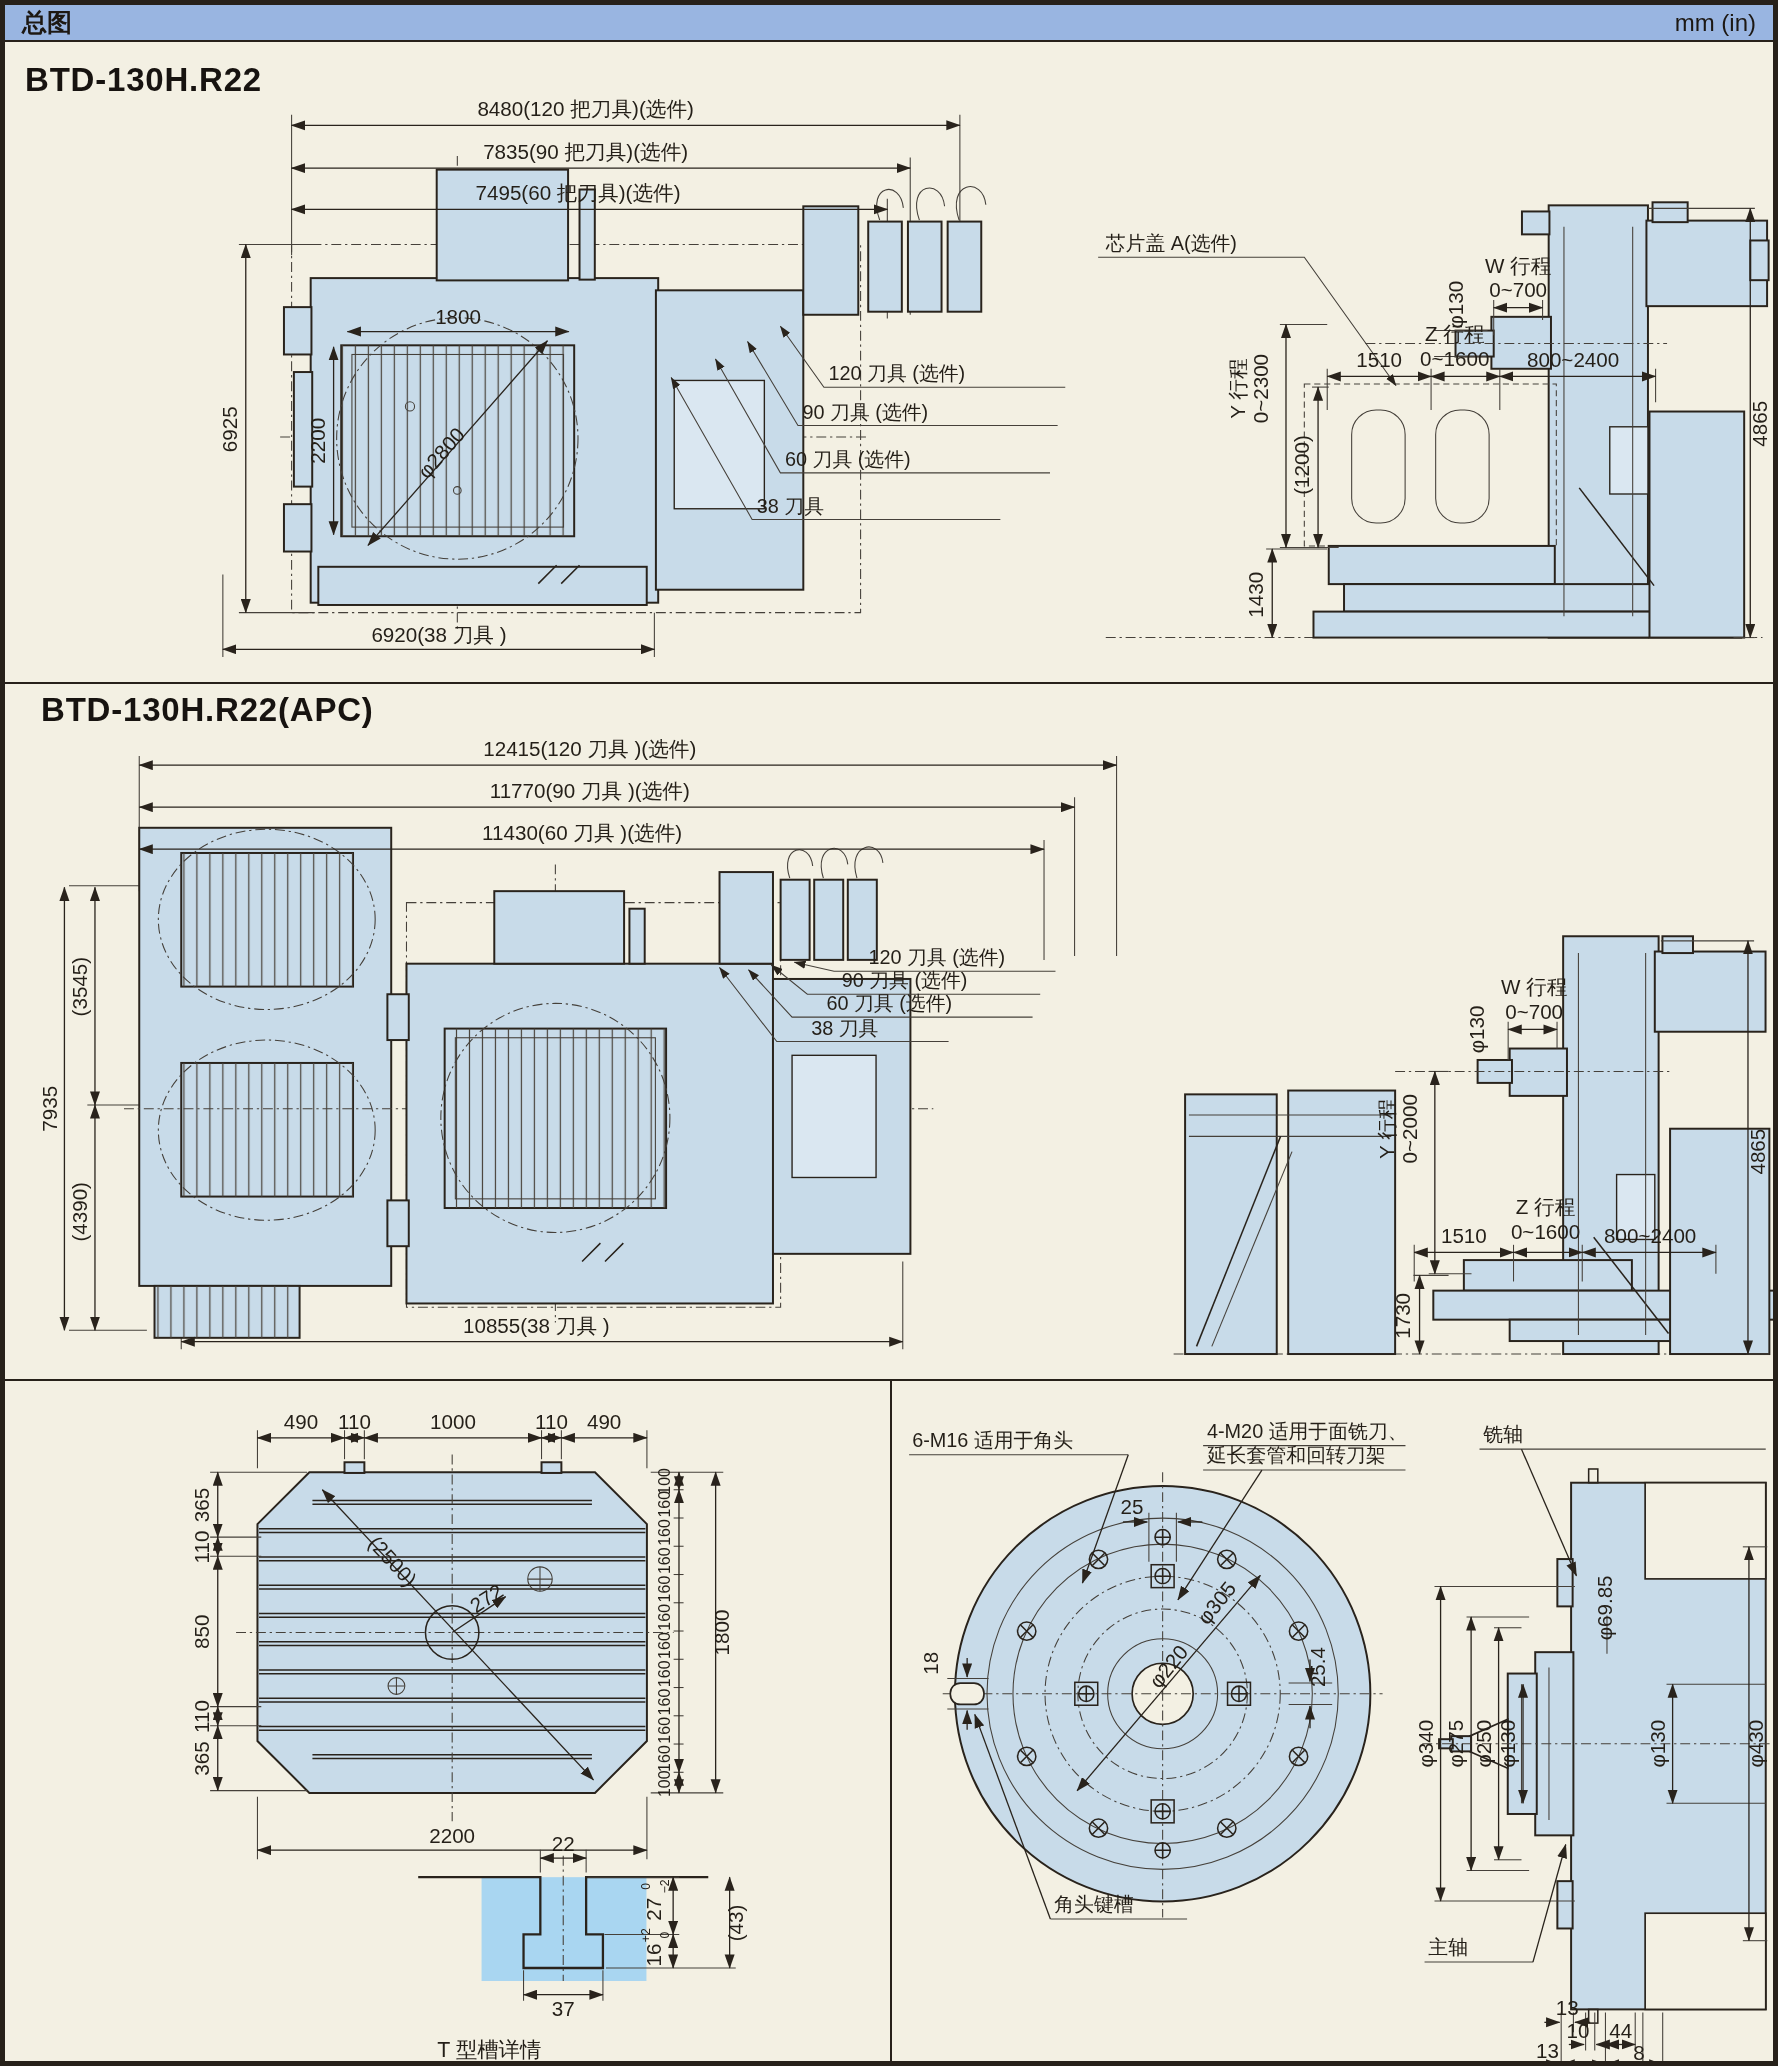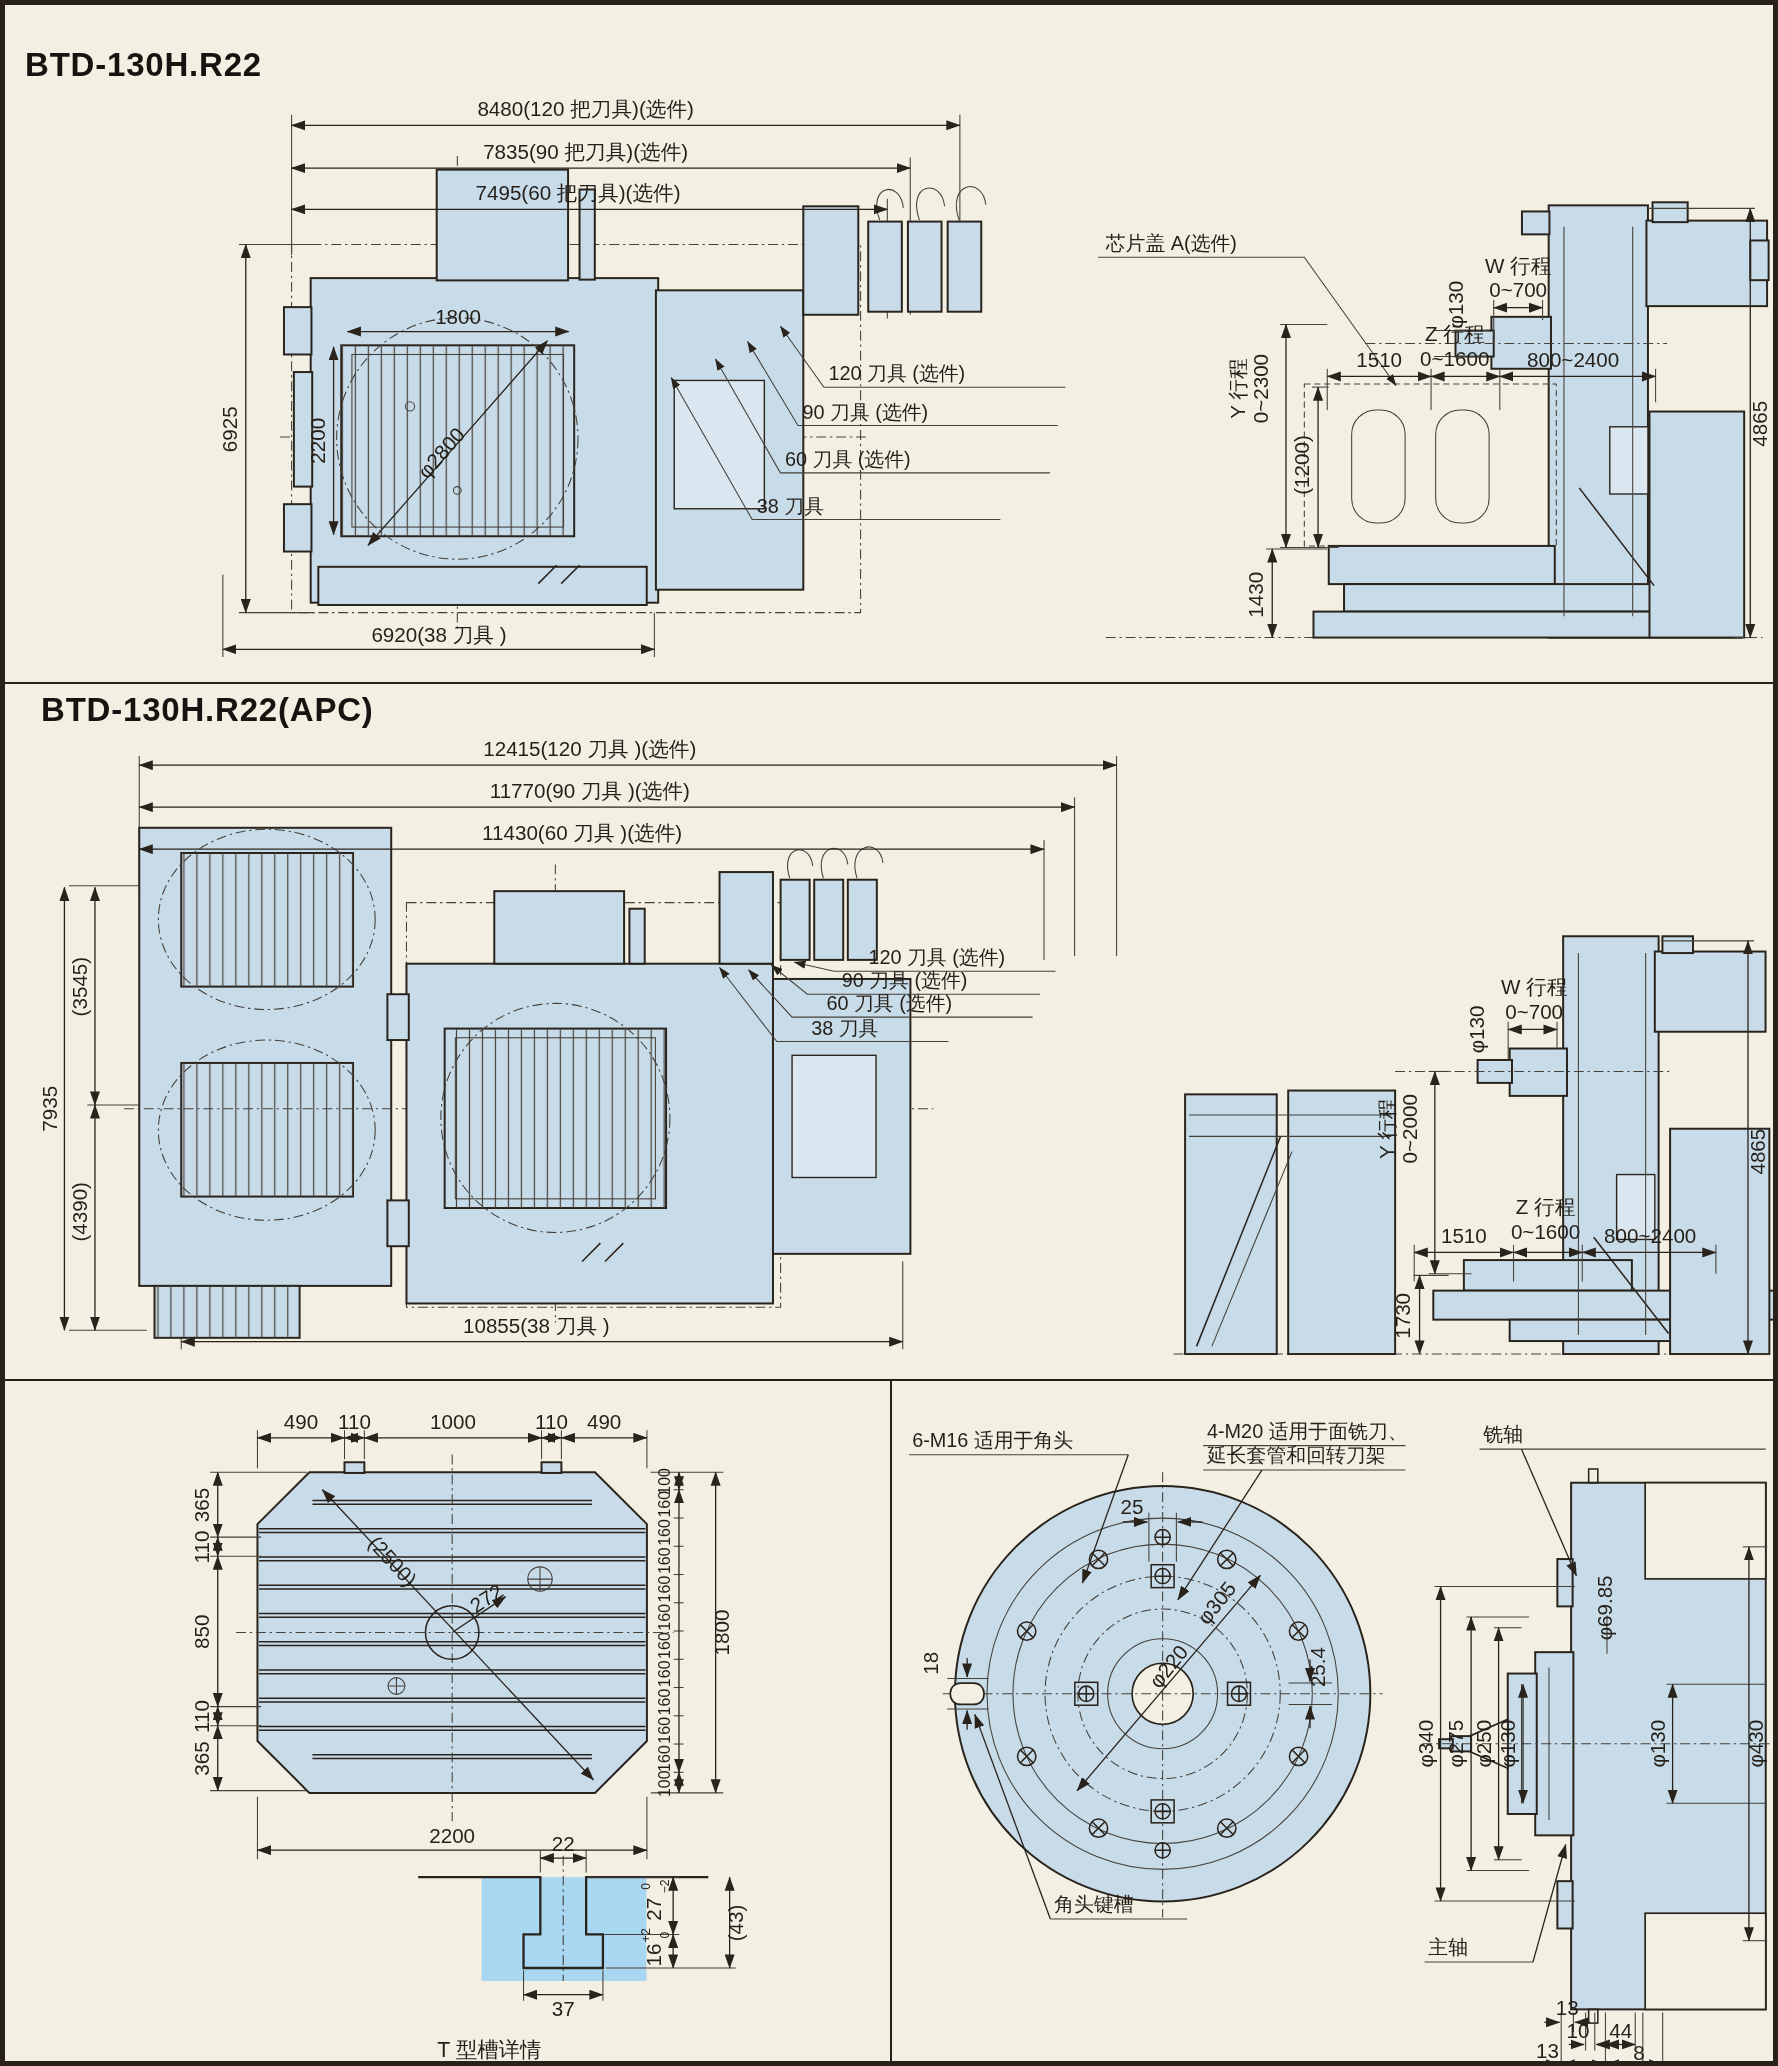--- a/index.html
+++ b/index.html
@@ -28,26 +28,30 @@
   .bgF{fill:#f3f0e3;stroke:#29231c;stroke-width:2.2;}
   .dash{stroke-dasharray:13 5 3 5;}
   .dash2{stroke-dasharray:8 5;}
   .hl{fill:#a9d6f1;stroke:none;}
 </style>
 </head>
 <body>
 
 <div class="page">
 
+  <div class="header">
+    <span class="t">总图</span>
+    <span class="u">mm (in)</span>
+  </div>
 
   <div class="div-h" style="top:677px"></div>
   <div class="div-h" style="top:1374px"></div>
   <div class="div-v" style="left:885px;top:1376px;bottom:0"></div>
 
-  <div class="sec-title" style="left:20px;top:41px">BTD-130H.R22</div>
+  <div class="sec-title" style="left:20px;top:56px">BTD-130H.R22</div>
   <div class="sec-title" style="left:36px;top:686px">BTD-130H.R22(APC)</div>
 
   <svg style="left:84px;top:73px" width="978" height="611" viewBox="0 0 1280 800">
     <defs>
       <marker id="ar1" viewBox="0 0 10 7" markerWidth="11" markerHeight="8" refX="9.5" refY="3.5" orient="auto-start-reverse">
         <path d="M0,0L10,3.5L0,7z" fill="#29231c"></path>
         </marker>
       <pattern id="h1" width="17" height="17" patternUnits="userSpaceOnUse">
         <path d="M8.5,0V17" stroke="#49423a" stroke-width="1.6"></path>
         </pattern>

